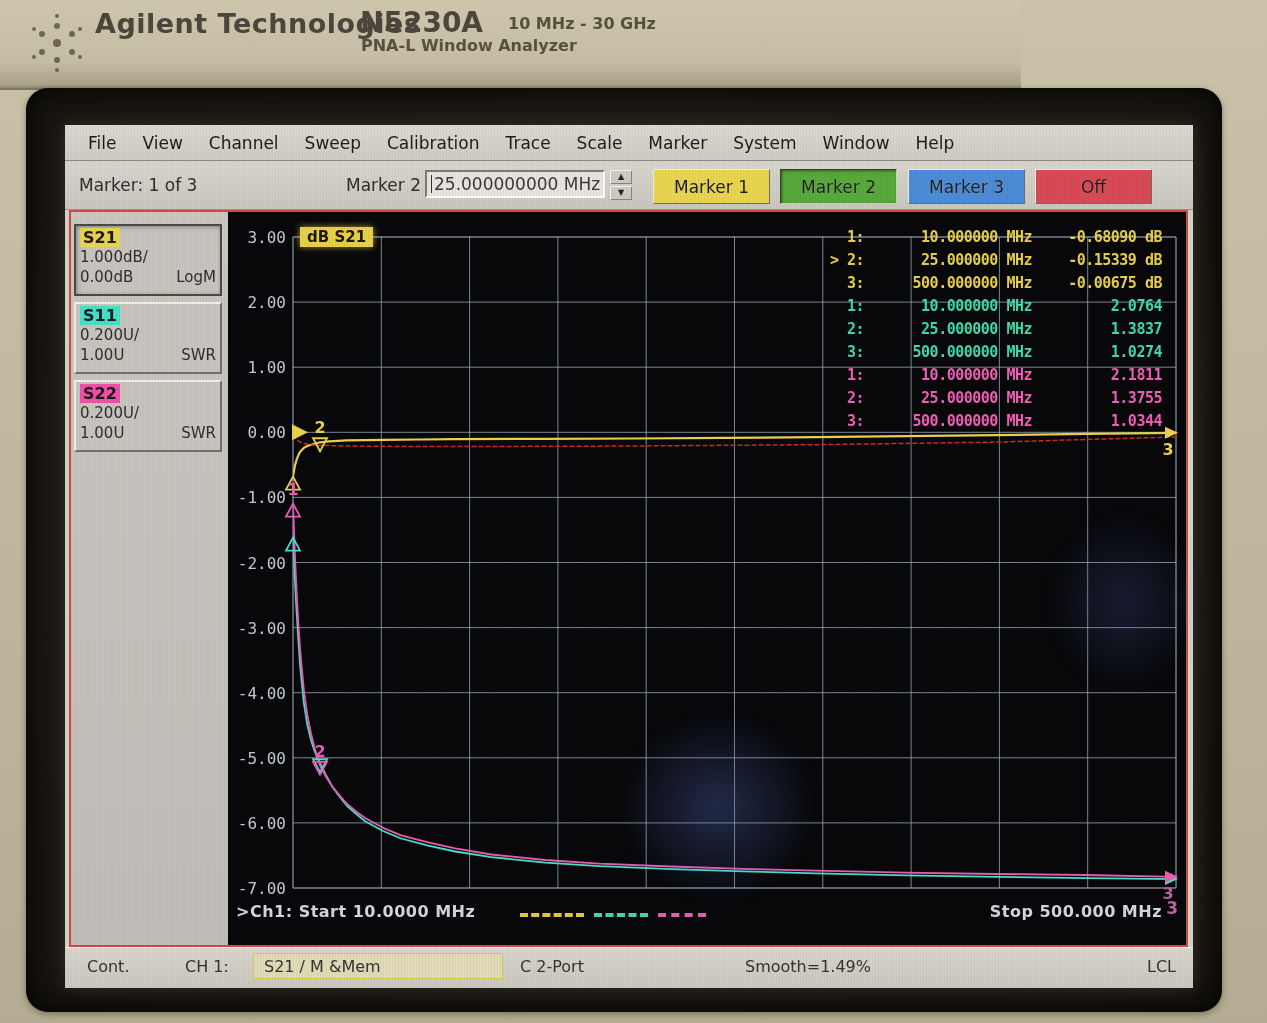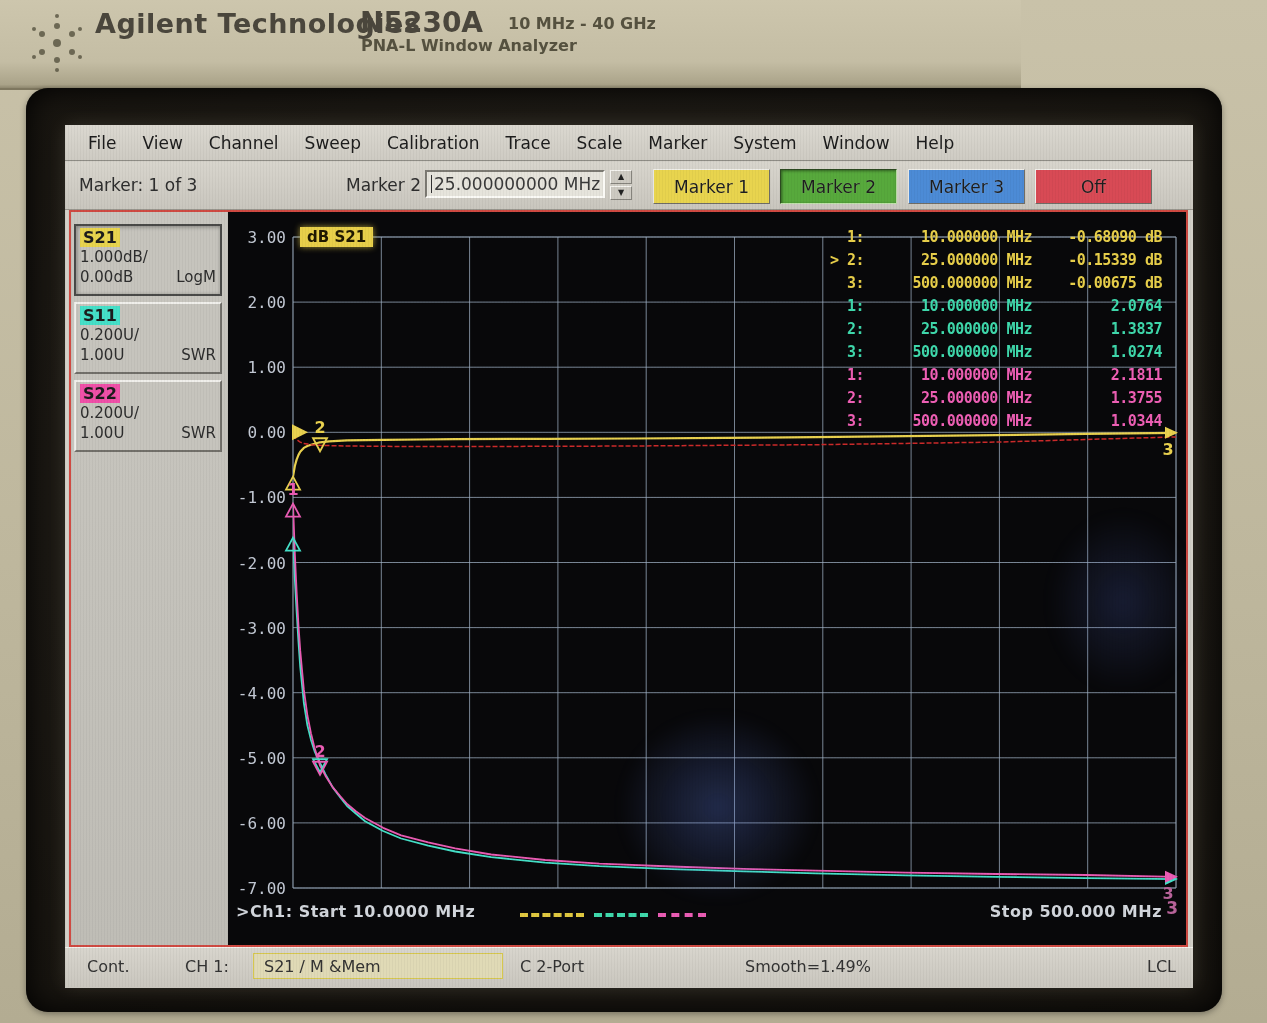--- a/index.html
+++ b/index.html
@@ -108,21 +108,21 @@
         <circle cx="29" cy="2" r="2"></circle>
         <circle cx="6" cy="15" r="2"></circle>
       <circle cx="52" cy="15" r="2"></circle>
         <circle cx="6" cy="43" r="2"></circle>
         <circle cx="52" cy="43" r="2"></circle>
         <circle cx="29" cy="56" r="2"></circle>
     </g>
   </svg>
   <div id="brand">Agilent Technologies</div>
   <div id="model">N5230A</div>
-  <div id="freq-range">10 MHz - 40 GHz</div>
+  <div id="freq-range">10 MHz - 30 GHz</div>
   <div id="product">PNA-L Window Analyzer</div>
 </div>
 <div id="bezel"></div>
 
 <div id="screen">
   <div id="menubar">
       <span class="menu-item">File</span>
       <span class="menu-item">View</span>
       <span class="menu-item">Channel</span>
       <span class="menu-item">Sweep</span>

